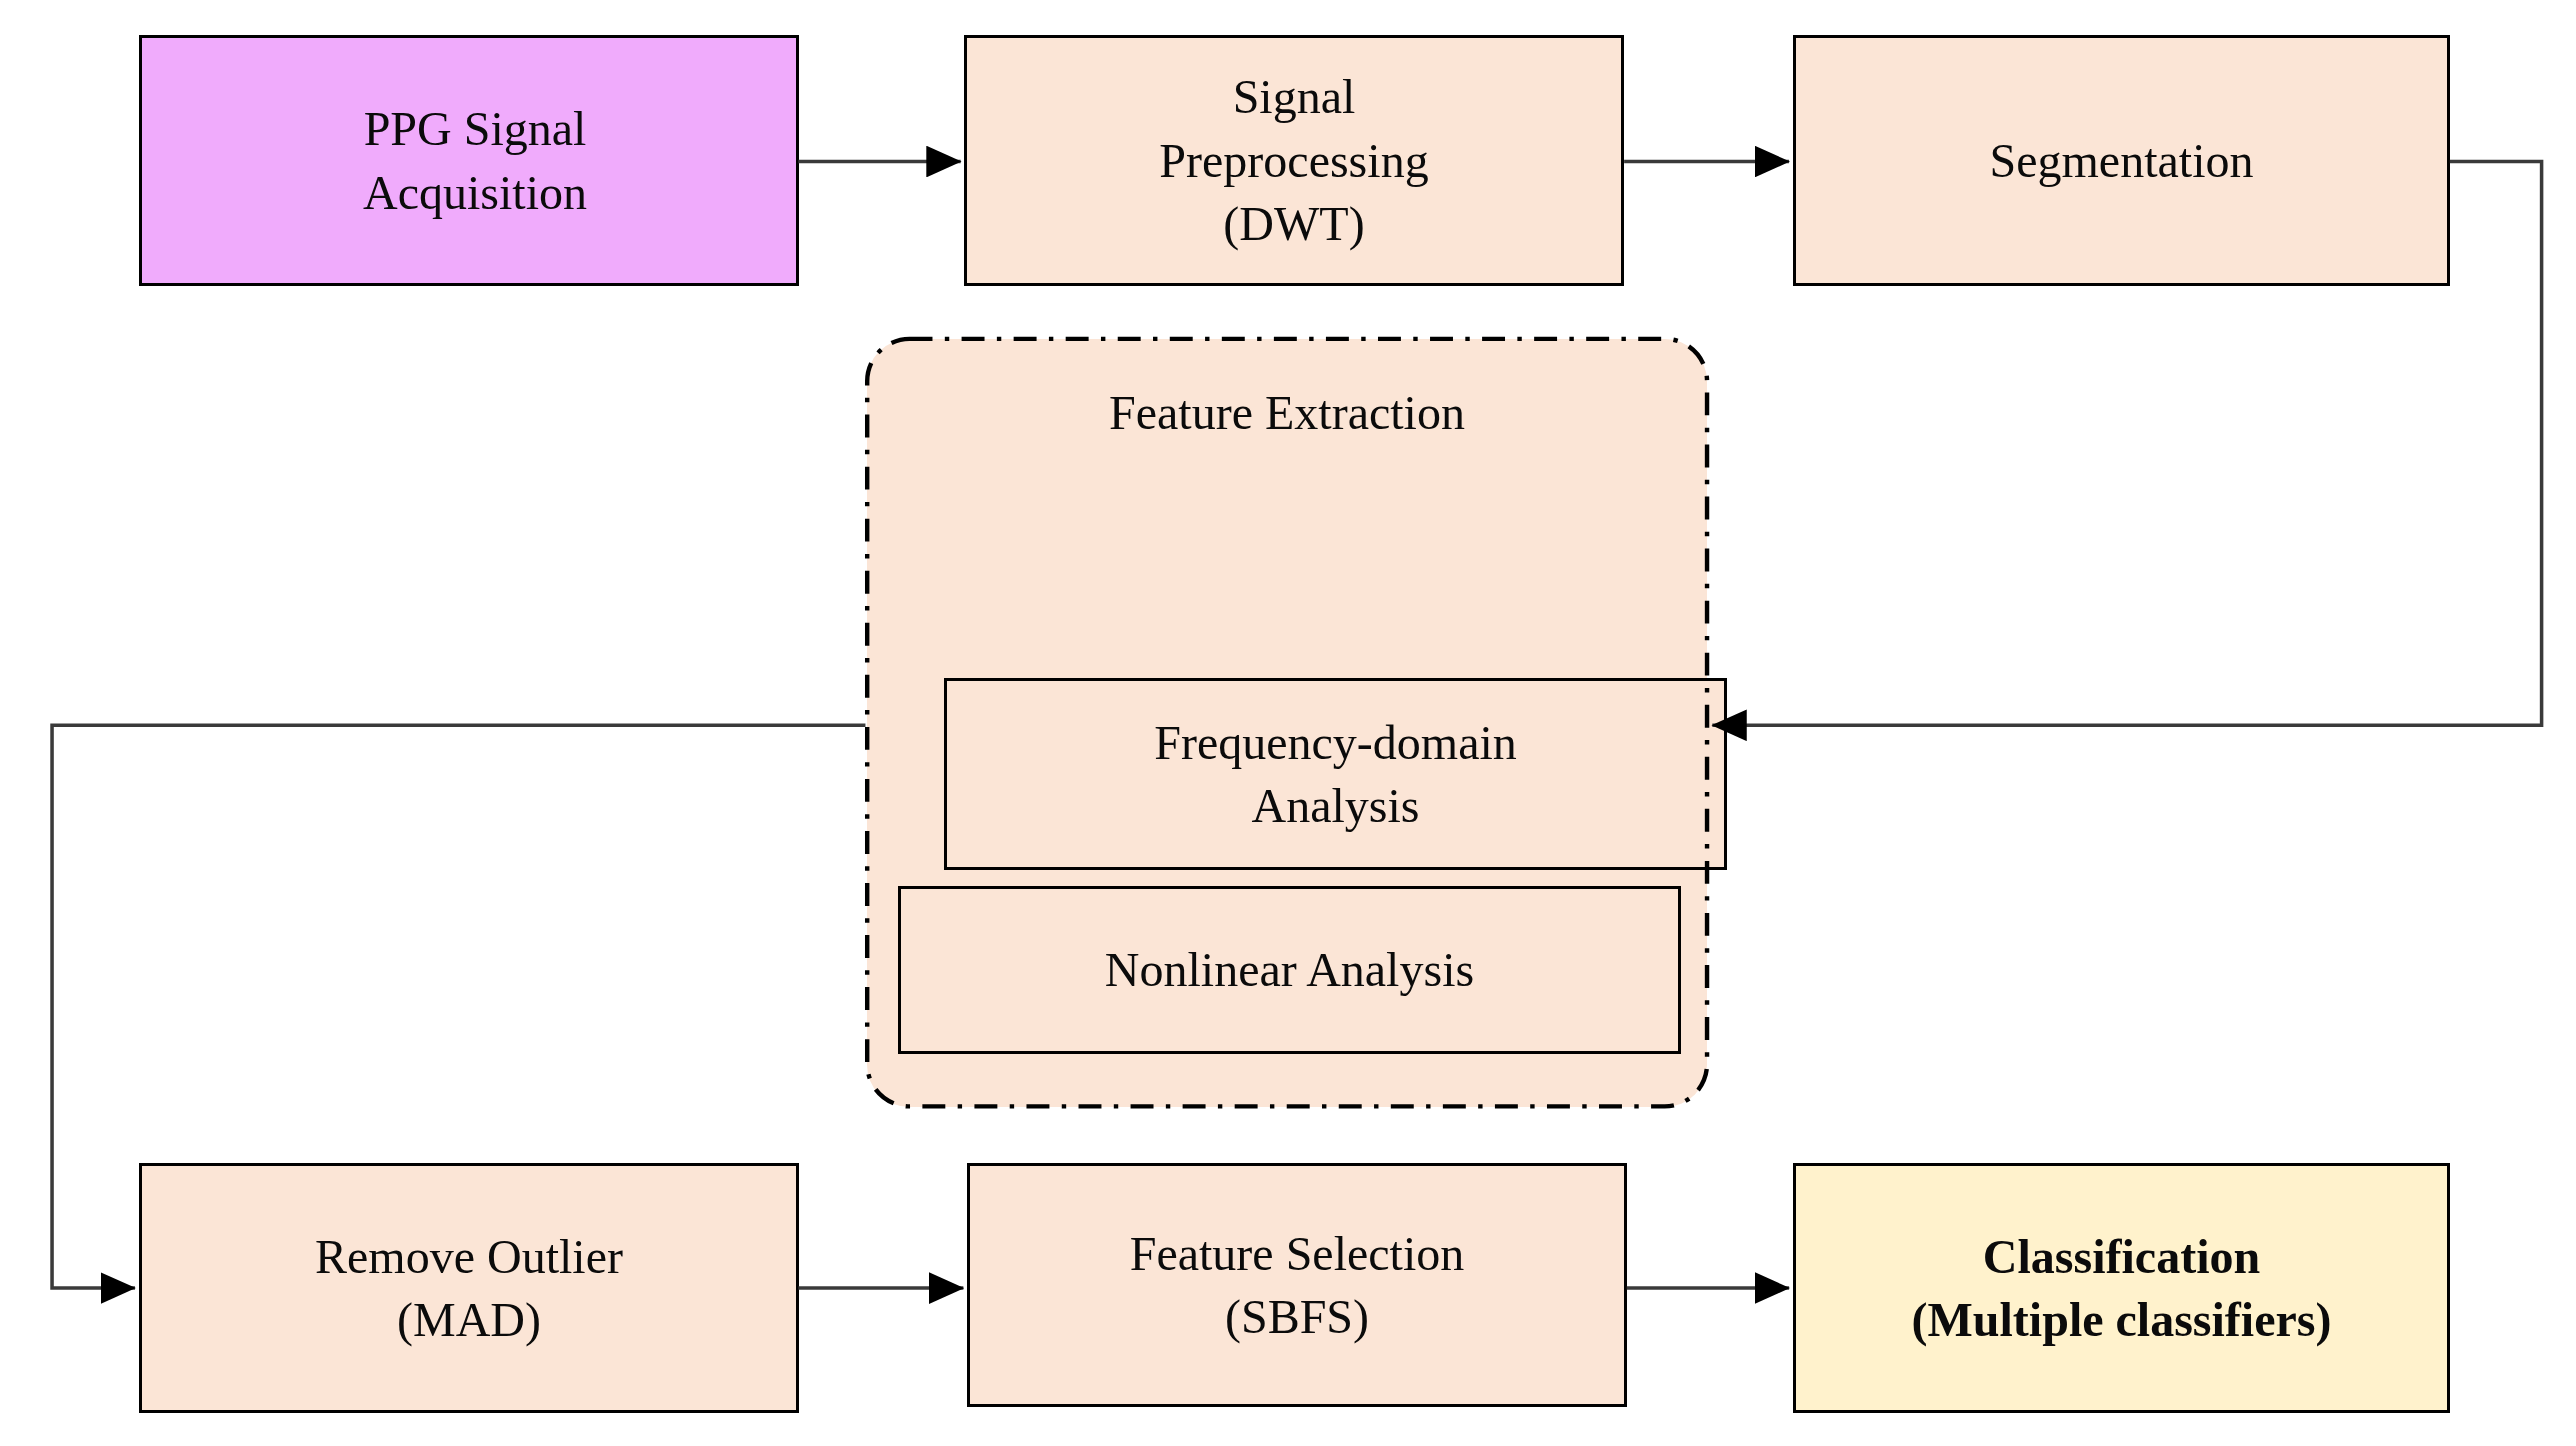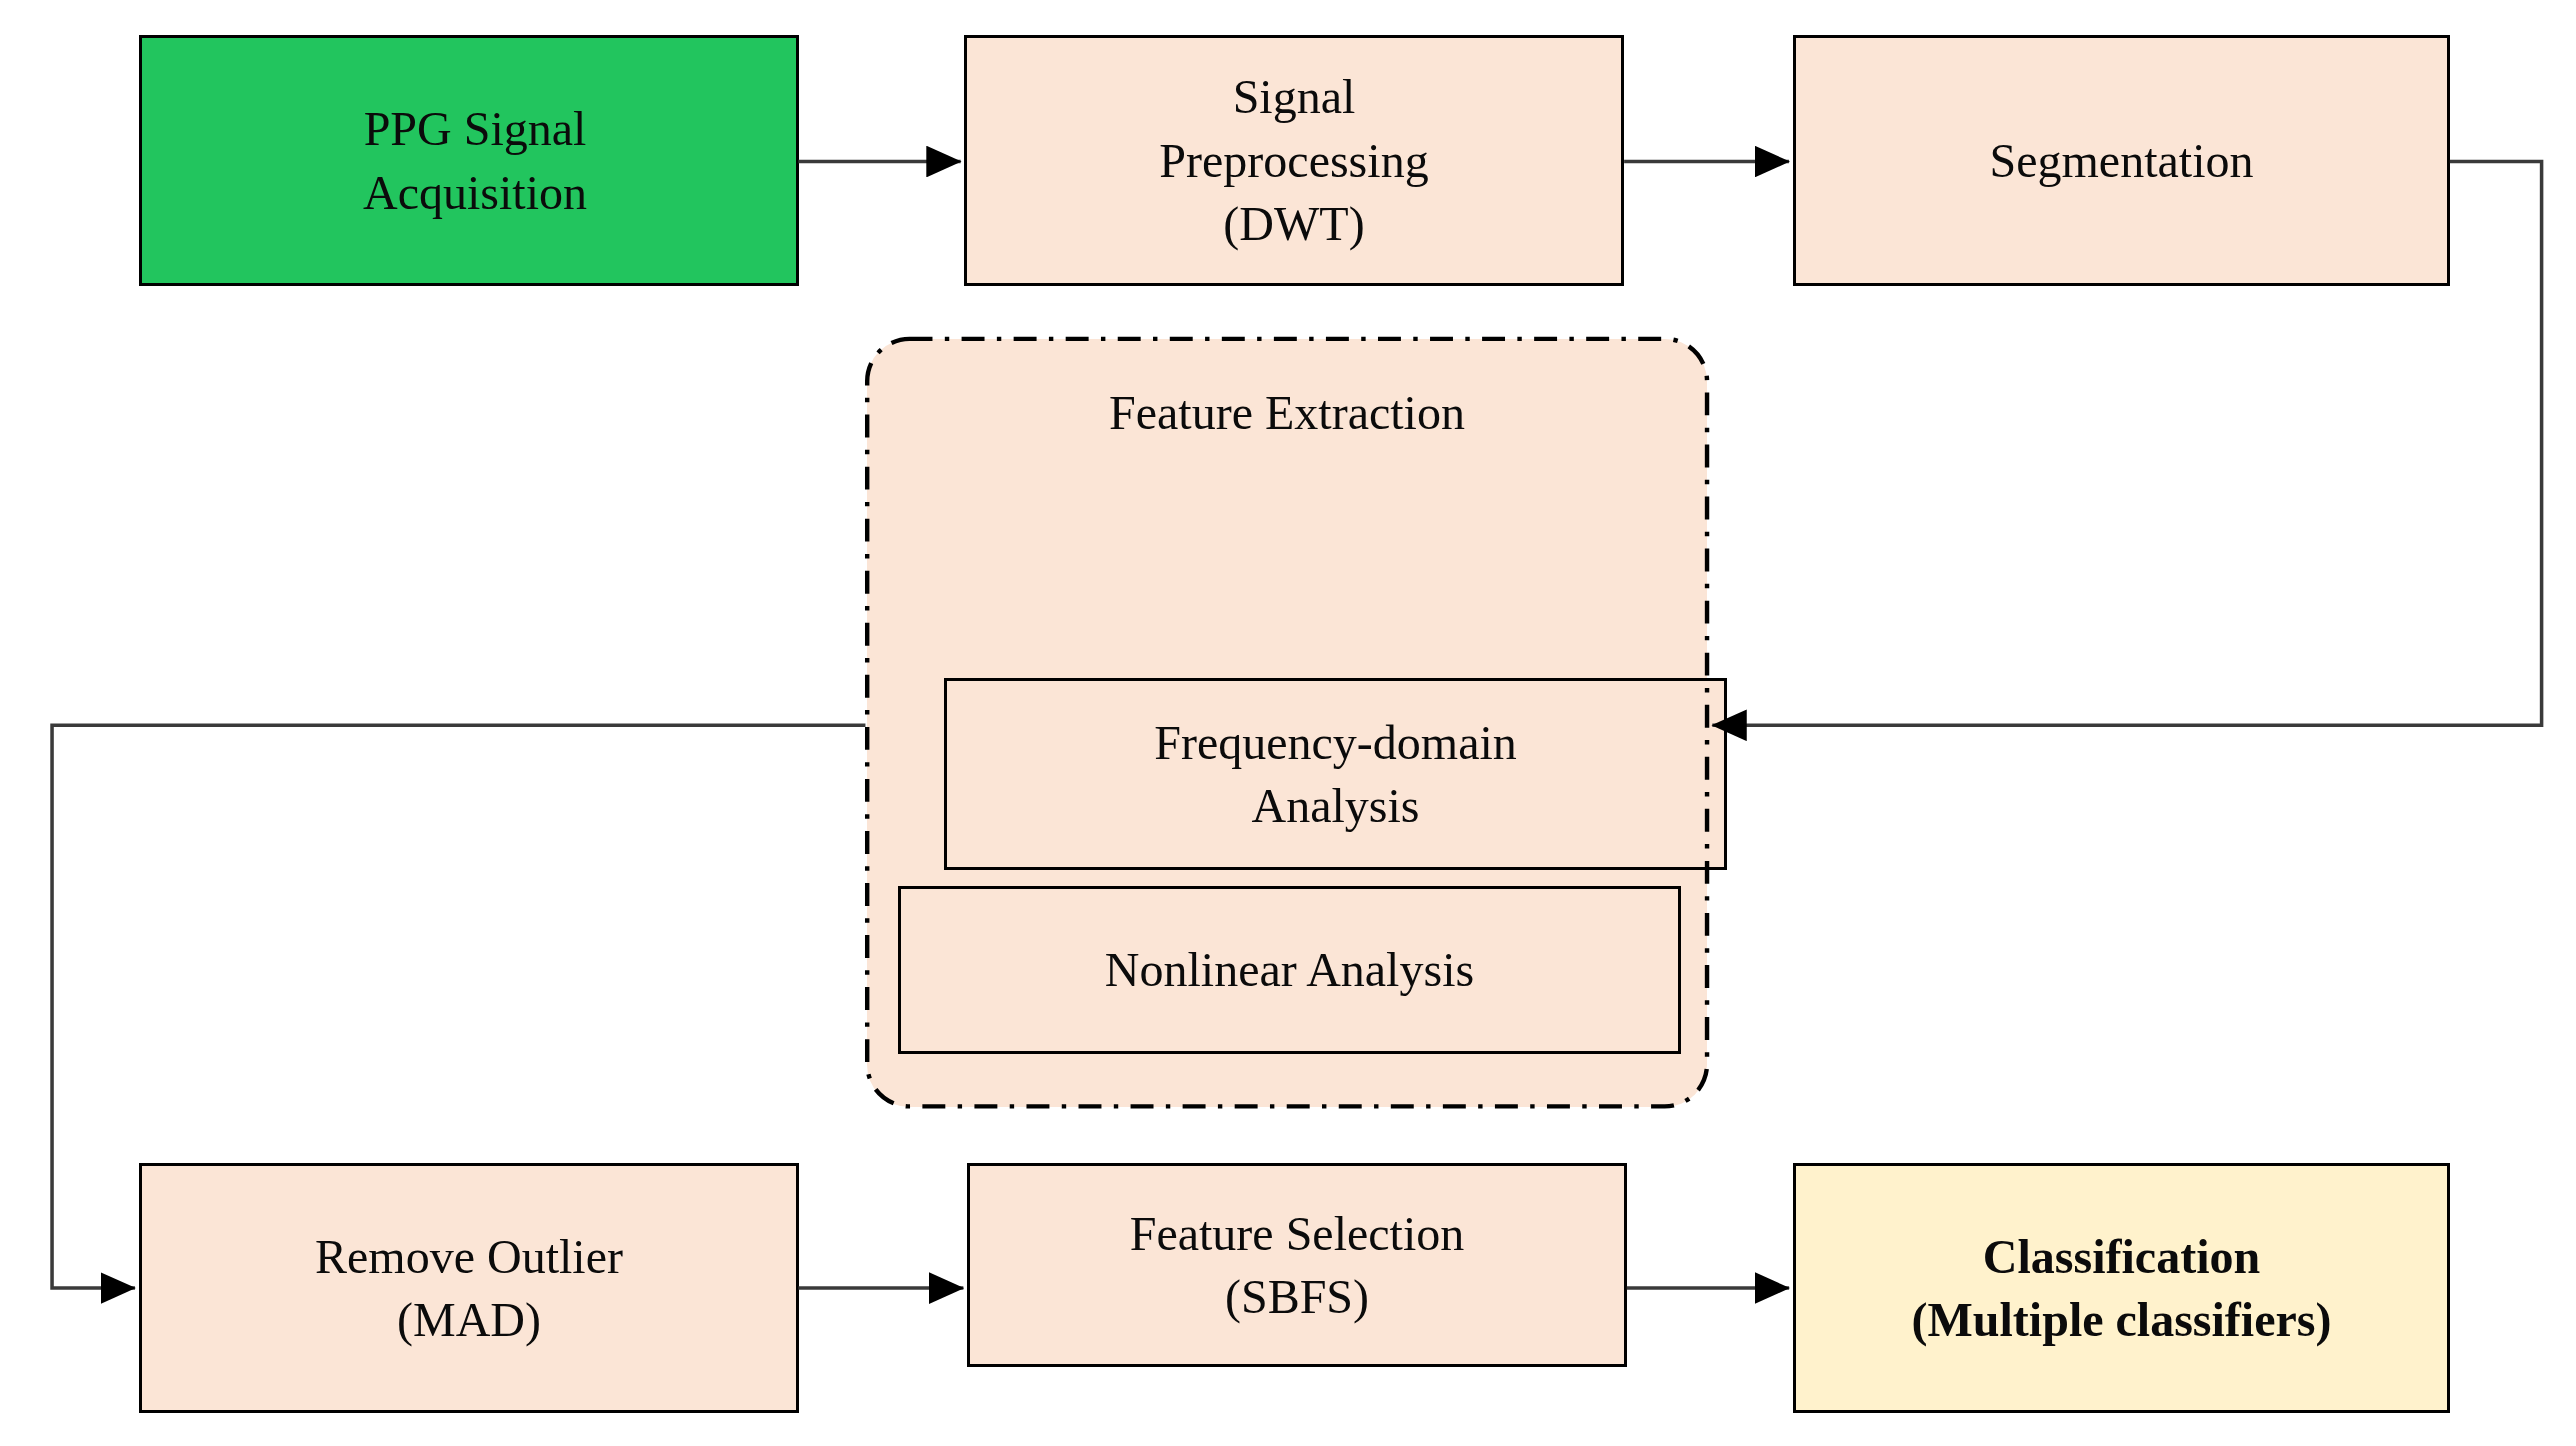--- a/index.html
+++ b/index.html
@@ -17,21 +17,21 @@
     box-sizing: border-box;
     border: 3.5px solid #000000;
     display: flex;
     align-items: center;
     justify-content: center;
     text-align: center;
     font-size: 48px;
     line-height: 1.32;
     white-space: pre-line;
   }
-  .fill-blue   { background: #22c55e; padding-left: 12px; }
+  .fill-blue   { background: #f0abfc; padding-left: 12px; }
   .fill-peach  { background: #FBE5D6; }
   .fill-yellow { background: #FFF2CC; }
 
   
   #node-acquisition   { left: 139px;  top: 35px; width: 660px; height: 251px; }
   #node-preprocessing { left: 964px; top: 35px; width: 660px; height: 251px; }
   #node-segmentation  { left: 1793px; top: 35px; width: 657px; height: 251px; }
 
   
   #fe-container {
@@ -46,21 +46,21 @@
     left: 867px; top: 346px; width: 840px; height: 132px;
     display: flex; align-items: center; justify-content: center;
     font-size: 48px;
   }
   #fe-time      { left: 898px; top: 484px;  width: 783px; height: 173px; }
   #fe-frequency { left: 944px; top: 678px;  width: 783px; height: 192px; }
   #fe-nonlinear { left: 898px; top: 886px; width: 783px; height: 168px; }
 
   
   #node-outlier        { left: 139px;  top: 1163px; width: 660px; height: 250px; }
-  #node-selection      { left: 967px; top: 1163px; width: 660px; height: 204px; }
+  #node-selection      { left: 967px; top: 1163px; width: 660px; height: 244px; }
   #node-classification { left: 1793px; top: 1163px; width: 657px; height: 250px; font-weight: bold; }
 
   #connector-layer {
     position: absolute;
     left: 0; top: 0; width: 2576px; height: 1447px;
     pointer-events: none;
   }
 </style>
 </head>
 <body>

